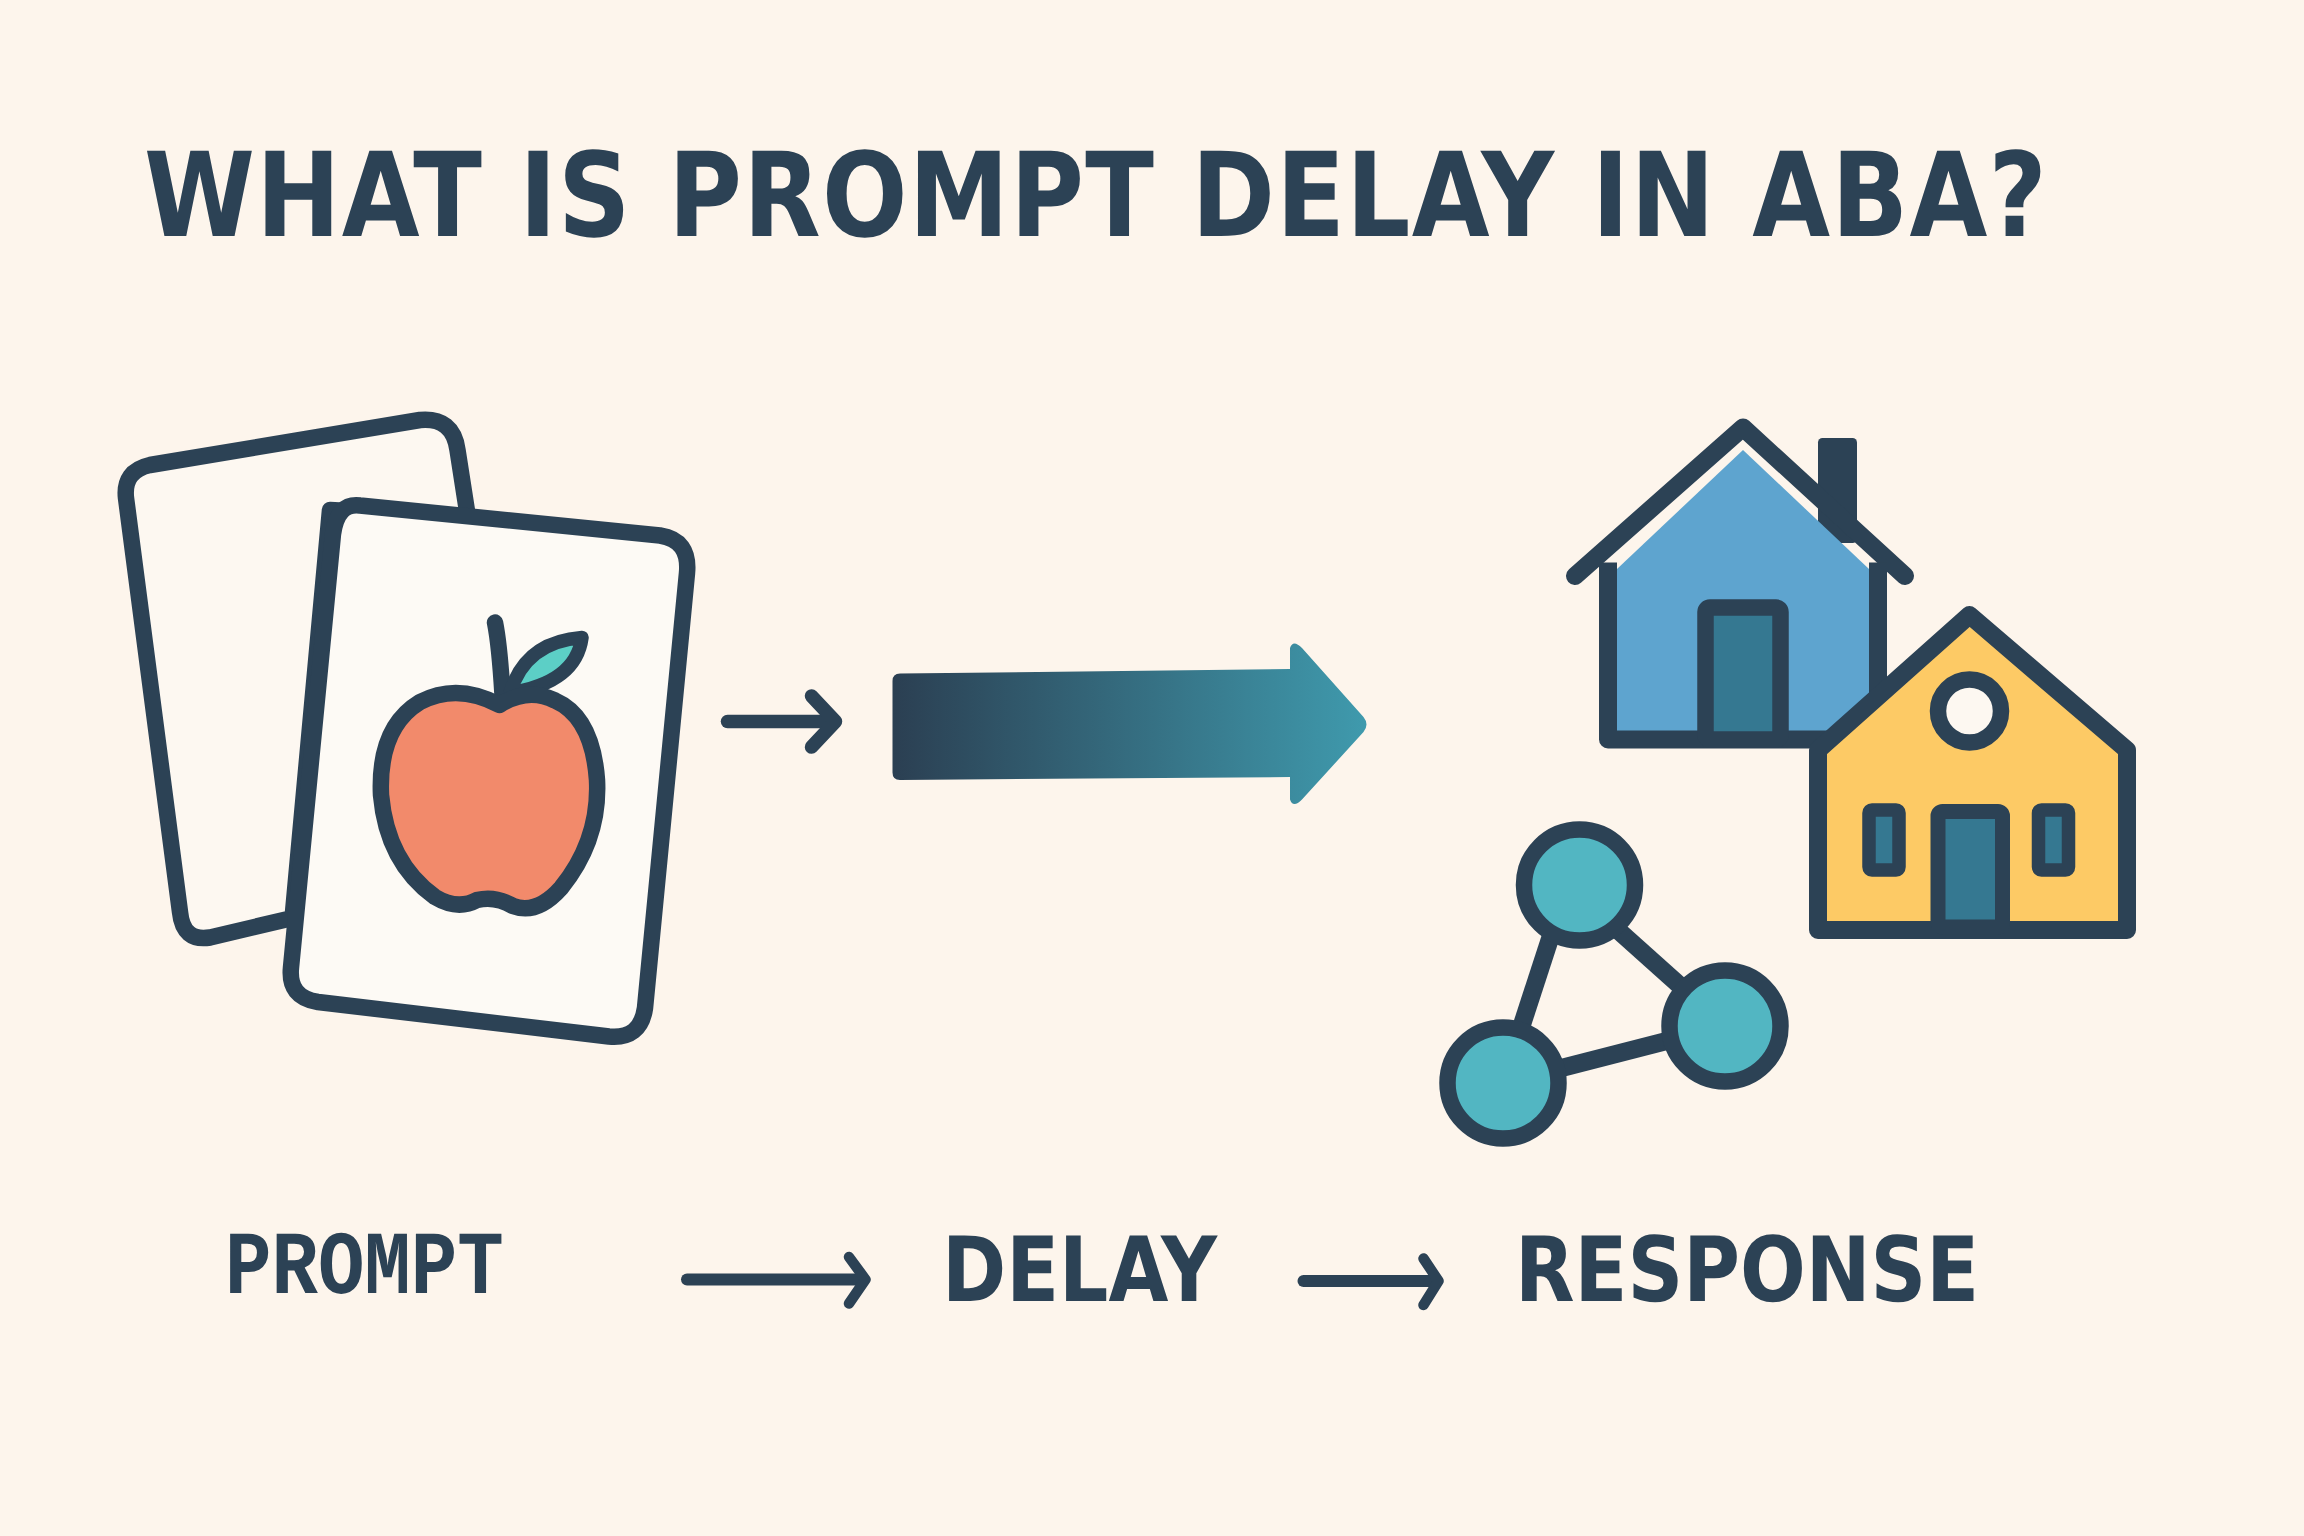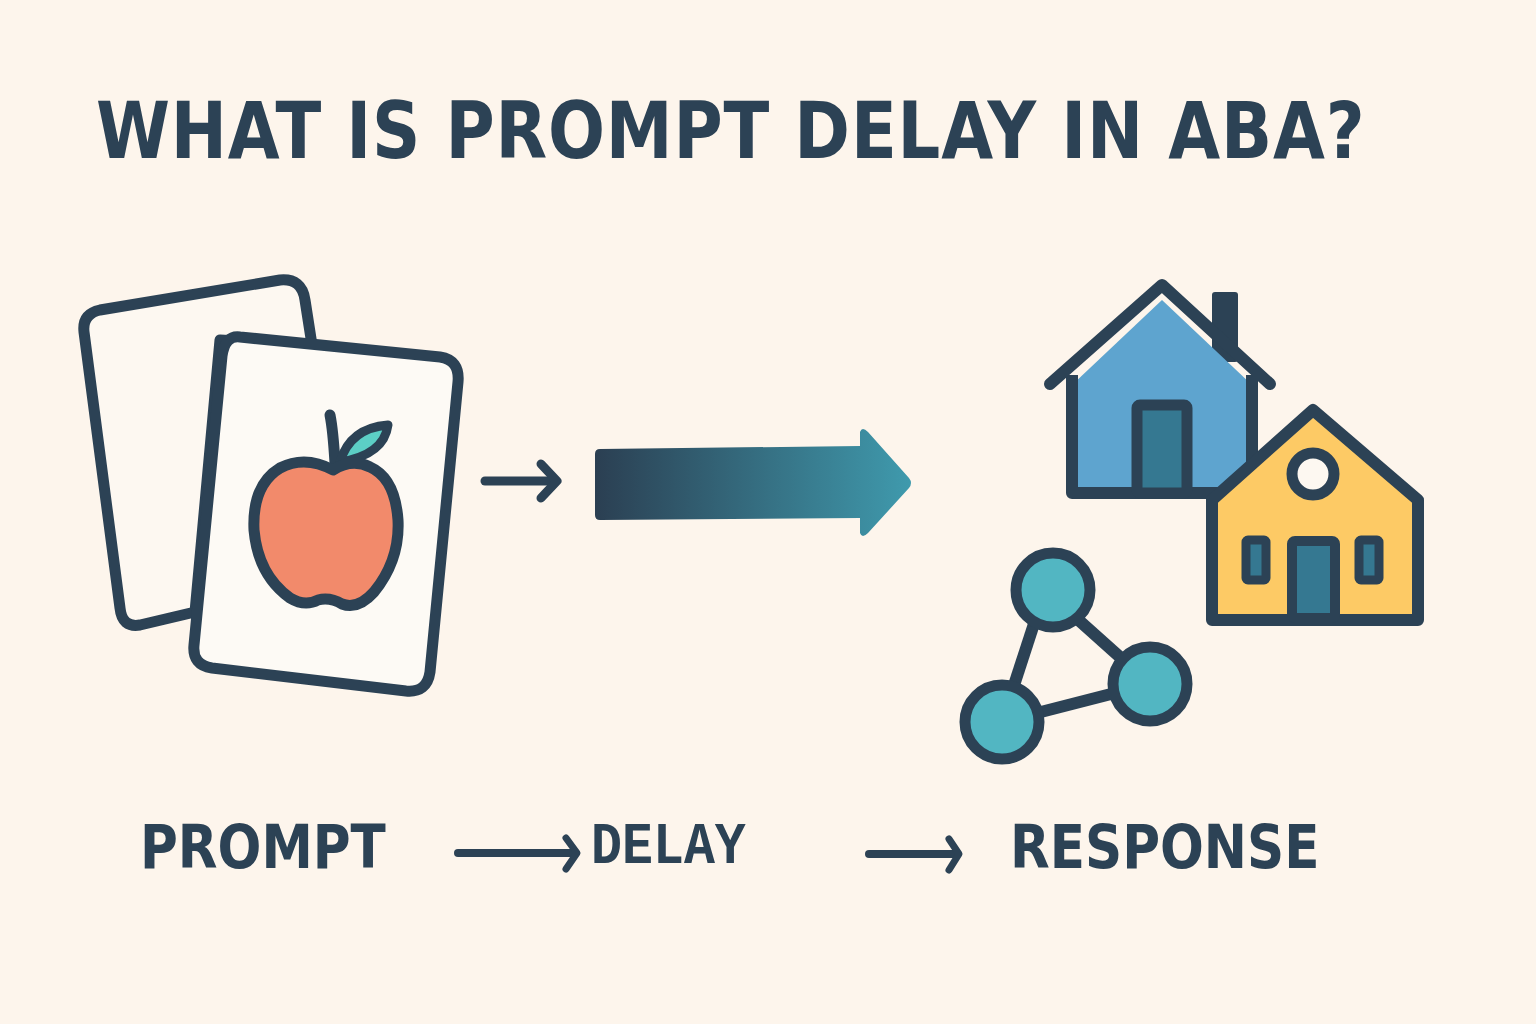--- a/index.html
+++ b/index.html
@@ -75,21 +75,21 @@
   <g>
     <line x1="458" y1="853" x2="575" y2="853" stroke="#2c4255" stroke-width="8" stroke-linecap="round"></line>
     <polyline points="566,838 577,853 566,869" fill="none" stroke="#2c4255" stroke-width="7" stroke-linecap="round" stroke-linejoin="round"></polyline>
   </g>
   <g>
     <line x1="869" y1="854" x2="957" y2="854" stroke="#2c4255" stroke-width="8" stroke-linecap="round"></line>
     <polyline points="949,839 959,854 949,870" fill="none" stroke="#2c4255" stroke-width="7" stroke-linecap="round" stroke-linejoin="round"></polyline>
   </g>
 </svg>
 
-<div class="flow" style="left:140px;">
+<div class="flow" style="left:150px;font-family:Liberation Mono, monospace;">
   <span class="flow-label">PROMPT</span>
 </div>
-<div class="flow" style="left:591px;font-family:Liberation Mono, monospace;">
+<div class="flow" style="left:628px;">
   <span class="flow-label">DELAY</span>
 </div>
 <div class="flow" style="left:1010px;align-items:center;">
   <span class="flow-label">RESPONSE</span>
 </div>
 
 </body></html>

